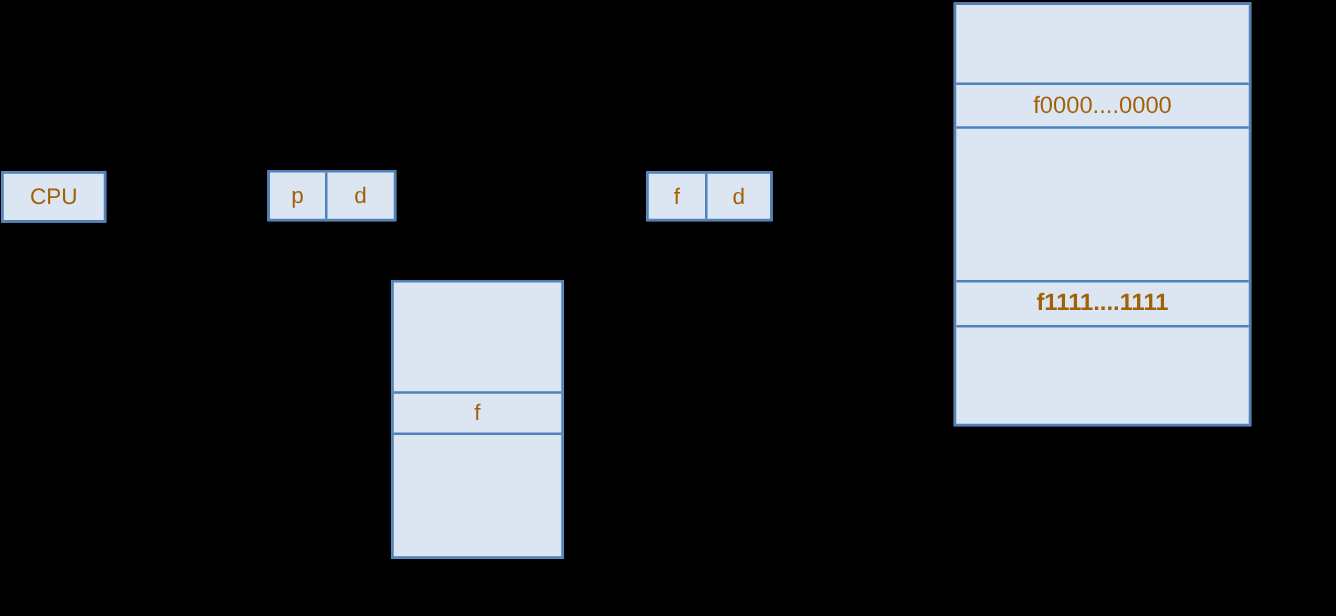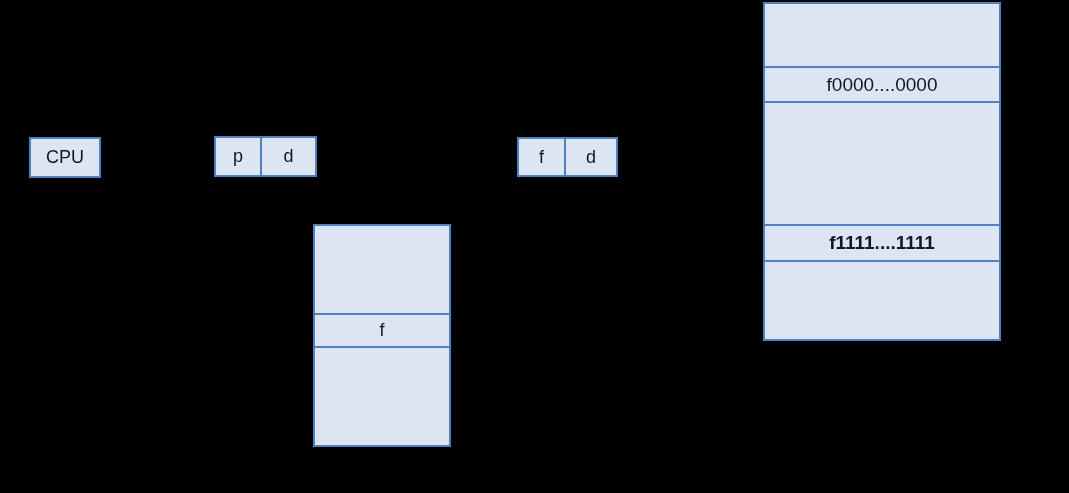--- a/index.html
+++ b/index.html
@@ -18,29 +18,28 @@
     position: absolute;
     left: 0; top: 0;
     width: 1069px;
     height: 493px;
   }
   .box {
     position: absolute;
     box-sizing: border-box;
     background: #dce6f2;
     border: 2px solid #4f81bd;
-    color: #0f172a;
+    color: #a16207;
   }
   
   .cpu {
     left: 1px; top: 137px;
-    width: 72px; height: 41px;
+    width: 84px; height: 41px;
     display: flex; align-items: center; justify-content: center;
     font-size: 18px;
-    margin-left: 28px;
   }
   
   .addr {
     display: flex;
     flex-direction: row;
     align-items: stretch;
     padding: 0;
   }
   .addr-logical {
     left: 214px; top: 136px;

